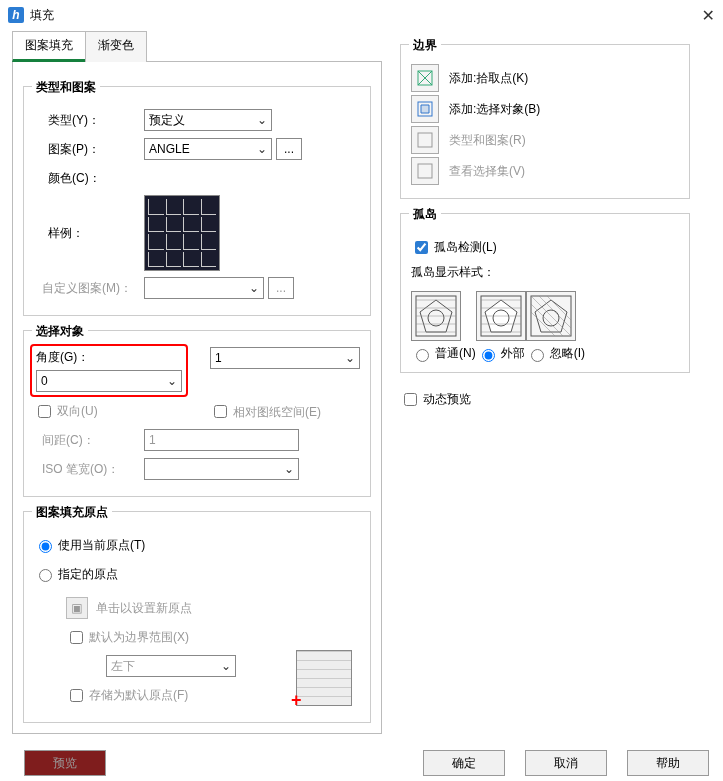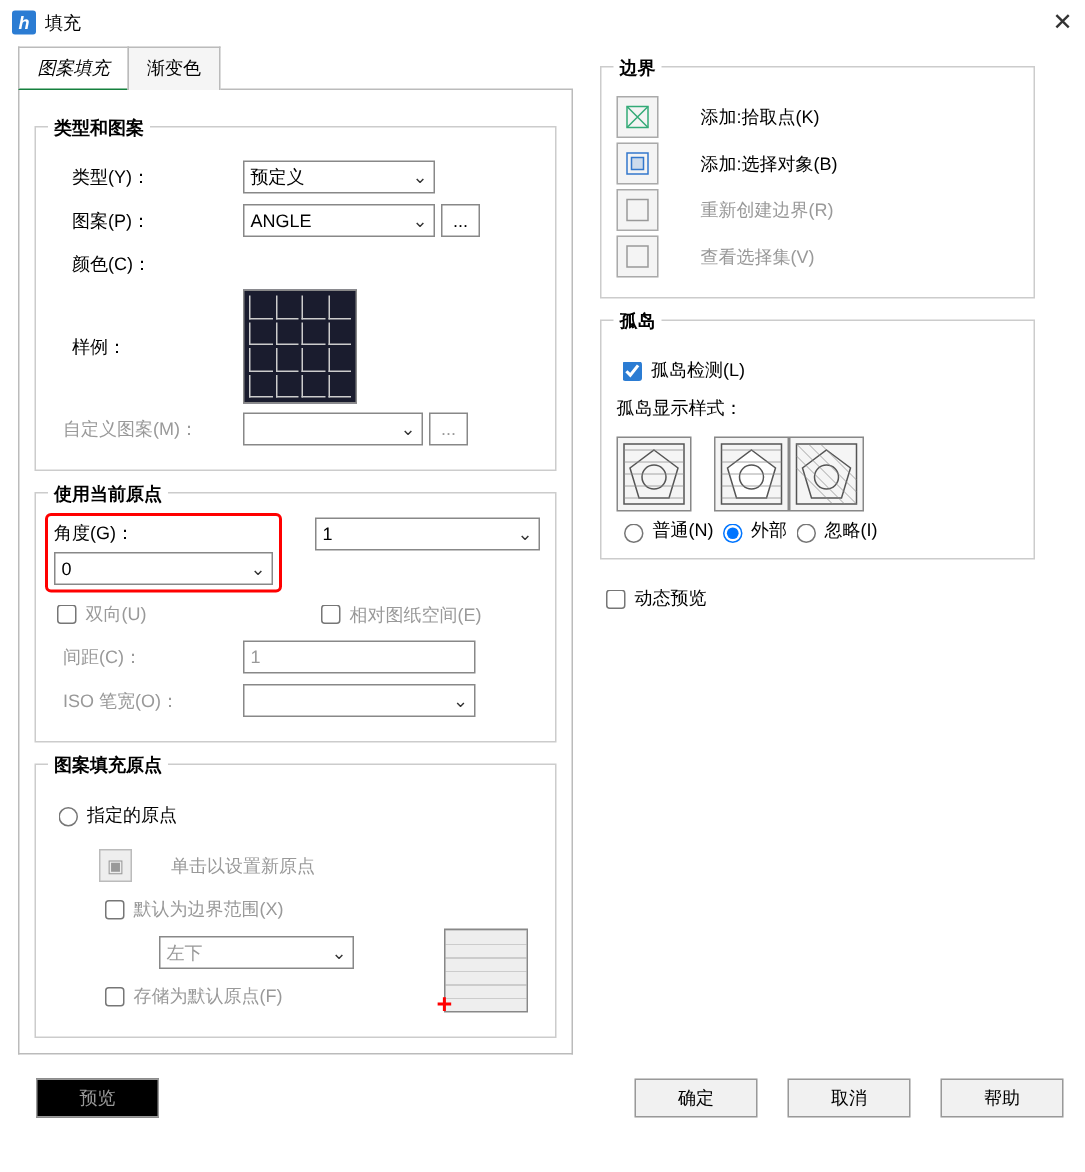--- a/index.html
+++ b/index.html
@@ -5,25 +5,25 @@
 * { box-sizing: border-box; font-family: "Microsoft YaHei", "SimSun", sans-serif; font-size: 12px; }
 body { margin: 0; background: #fff; width: 723px; height: 781px; position: relative; }
 .titlebar { height: 30px; display: flex; align-items: center; padding: 0 8px; }
 .titlebar .icon { width: 16px; height: 16px; background: #2b7cd3; border-radius: 2px; color: #fff; font-style: italic; font-weight: bold; text-align: center; line-height: 16px; margin-right: 6px; }
 .titlebar .closebtn { margin-left: auto; font-size: 16px; color: #333; cursor: pointer; }
 .content { padding: 0 12px 8px 12px; display: flex; gap: 18px; }
 .left { width: 370px; }
 .right { width: 290px; }
 .tabs { display: flex; border-bottom: 1px solid #bbb; }
 .tab { padding: 5px 12px; border: 1px solid #bbb; border-bottom: none; background: #f5f5f5; margin-right: -1px; cursor: pointer; position: relative; top: 1px; }
-.tab.active { background: #fff; border-bottom: 1px solid #15803d; font-style: italic; }
+.tab.active { background: #fff; border-bottom: 3px solid #15803d; }
 .panel { border: 1px solid #bbb; border-top: none; padding: 10px; }
 .group { position: relative; border: 1px solid #ccc; margin-top: 14px; padding: 16px 10px 10px 10px; }
 .group-title { position: absolute; top: -8px; left: 8px; background: #fff; padding: 0 4px; font-weight: bold; }
-.row { display: flex; align-items: center; margin: 5px 0; min-height: 24px; gap: 18px; }
+.row { display: flex; align-items: center; margin: 5px 0; min-height: 24px; }
 .lbl { width: 110px; padding-left: 8px; }
 .lbl.indent { padding-left: 14px; }
 .ctrl { flex: 1; display: flex; gap: 4px; align-items: center; }
 .sel, .inp { border: 1px solid #888; background: #fff; height: 22px; padding: 0 4px; display: flex; align-items: center; justify-content: space-between; width: 120px; }
 .sel .arr::after { content: "⌄"; font-size: 12px; color: #333; }
 .smbtn { width: 26px; height: 22px; border: 1px solid #888; background: #fff; display: inline-flex; align-items: center; justify-content: center; }
 .swatch { width: 68px; display: inline-flex; align-items: center; }
 .byl { width: 32px; height: 20px; border: 1px solid #888; display: inline-flex; align-items: center; justify-content: center; margin-left: 4px; }
 .byl .diag { width: 12px; height: 12px; position: relative; }
 .byl .diag::after { content: ""; position: absolute; left: -2px; top: 5px; width: 16px; height: 1px; background: red; transform: rotate(45deg); }
@@ -35,21 +35,21 @@
 .chk, .rad { width: 13px; height: 13px; margin-right: 6px; vertical-align: middle; }
 .chk { accent-color: #2b7cd3; }
 .btn-icon { width: 28px; height: 28px; border: 1px solid #aaa; background: #f4f4f4; display: inline-flex; align-items: center; justify-content: center; }
 .btn-icon svg { width: 20px; height: 20px; }
 .rlist .row { margin: 3px 0; }
 .island-opts { display: flex; margin-top: 10px; }
 .island-card { width: 50px; height: 50px; border: 1px solid #888; background: #f5f5f5; display: flex; align-items: center; justify-content: center; }
 .island-lbl { display: flex; align-items: center; margin-top: 4px; justify-content: center; }
 .btnbar { display: flex; gap: 20px; justify-content: flex-end; padding: 8px 14px; }
 .btn { width: 82px; height: 26px; border: 1px solid #999; background: #f1f1f1; display: inline-flex; align-items: center; justify-content: center; cursor: pointer; }
-.btn.disabled { color: #aaa; background: #000000; }
+.btn.disabled { color: #aaa; background: #7f1d1d; }
 .brickprev { width: 56px; height: 56px; border: 1px solid #888; position: relative; background: repeating-linear-gradient(0deg,#eee,#eee 8px,#ccc 8px,#ccc 9px), repeating-linear-gradient(90deg,transparent,transparent 14px,#ccc 14px,#ccc 15px); }
 .brickprev::after { content: "+"; position: absolute; left: -6px; bottom: -6px; color: red; font-size: 18px; font-weight: bold; }
 .origin-icon { width: 22px; height: 22px; background: #eee; border: 1px solid #bbb; display: inline-flex; align-items: center; justify-content: center; margin-right: 8px; }
 .subrow { padding-left: 32px; }
 </style>
 </head>
 <body>
 
 <div class="titlebar">
   <span class="icon">h</span>
@@ -122,21 +122,21 @@
                 <span class="arr"></span>
               </div>
             <div class="smbtn">
                 <span>...</span>
               </div>
           </div>
         </div>
       </div>
 
       <div class="group">
-        <span class="group-title">使用当前原点</span>
+        <span class="group-title">选择对象</span>
         <div style="display:flex;gap:26px">
           <div style="flex:1">
             <div class="redbox">
               <div style="margin-bottom:4px">角度(G)：</div>
               <div class="sel" style="width:100%">
                   <span>0</span>
                   <span class="arr"></span>
                 </div>
             </div>
           </div>
@@ -171,20 +171,23 @@
               <div class="sel" style="width:155px">
                 <span></span>
                 <span class="arr"></span>
               </div>
             </div>
         </div>
       </div>
 
       <div class="group">
         <span class="group-title">图案填充原点</span>
+        <div class="row">
+            <label><input type="radio" class="rad" name="orig" checked="" style=""><span>使用当前原点(T)</span></label>
+          </div>
         <div class="row">
             <label><input type="radio" class="rad" name="orig" style=""><span>指定的原点</span></label>
           </div>
         <div style="display:flex">
           <div style="flex:1">
             <div class="row subrow disabled">
               <span class="origin-icon">▣</span>
               <span>单击以设置新原点</span>
             </div>
             <div class="row subrow disabled">
@@ -228,21 +231,21 @@
             </svg>
           </span>
           <span style="margin-left:10px">添加:选择对象(B)</span>
         </div>
       <div class="row disabled">
           <span class="btn-icon">
             <svg viewBox="0 0 20 20">
               <rect x="3" y="3" width="14" height="14" fill="none" stroke="#999"></rect>
             </svg>
           </span>
-          <span style="margin-left:10px">重新创建边界(R)</span>
+          <span style="margin-left:10px">类型和图案(R)</span>
         </div>
       <div class="row disabled">
           <span class="btn-icon">
             <svg viewBox="0 0 20 20">
               <rect x="3" y="3" width="14" height="14" fill="none" stroke="#999"></rect>
             </svg>
           </span>
           <span style="margin-left:10px">查看选择集(V)</span>
         </div>
     </div>

